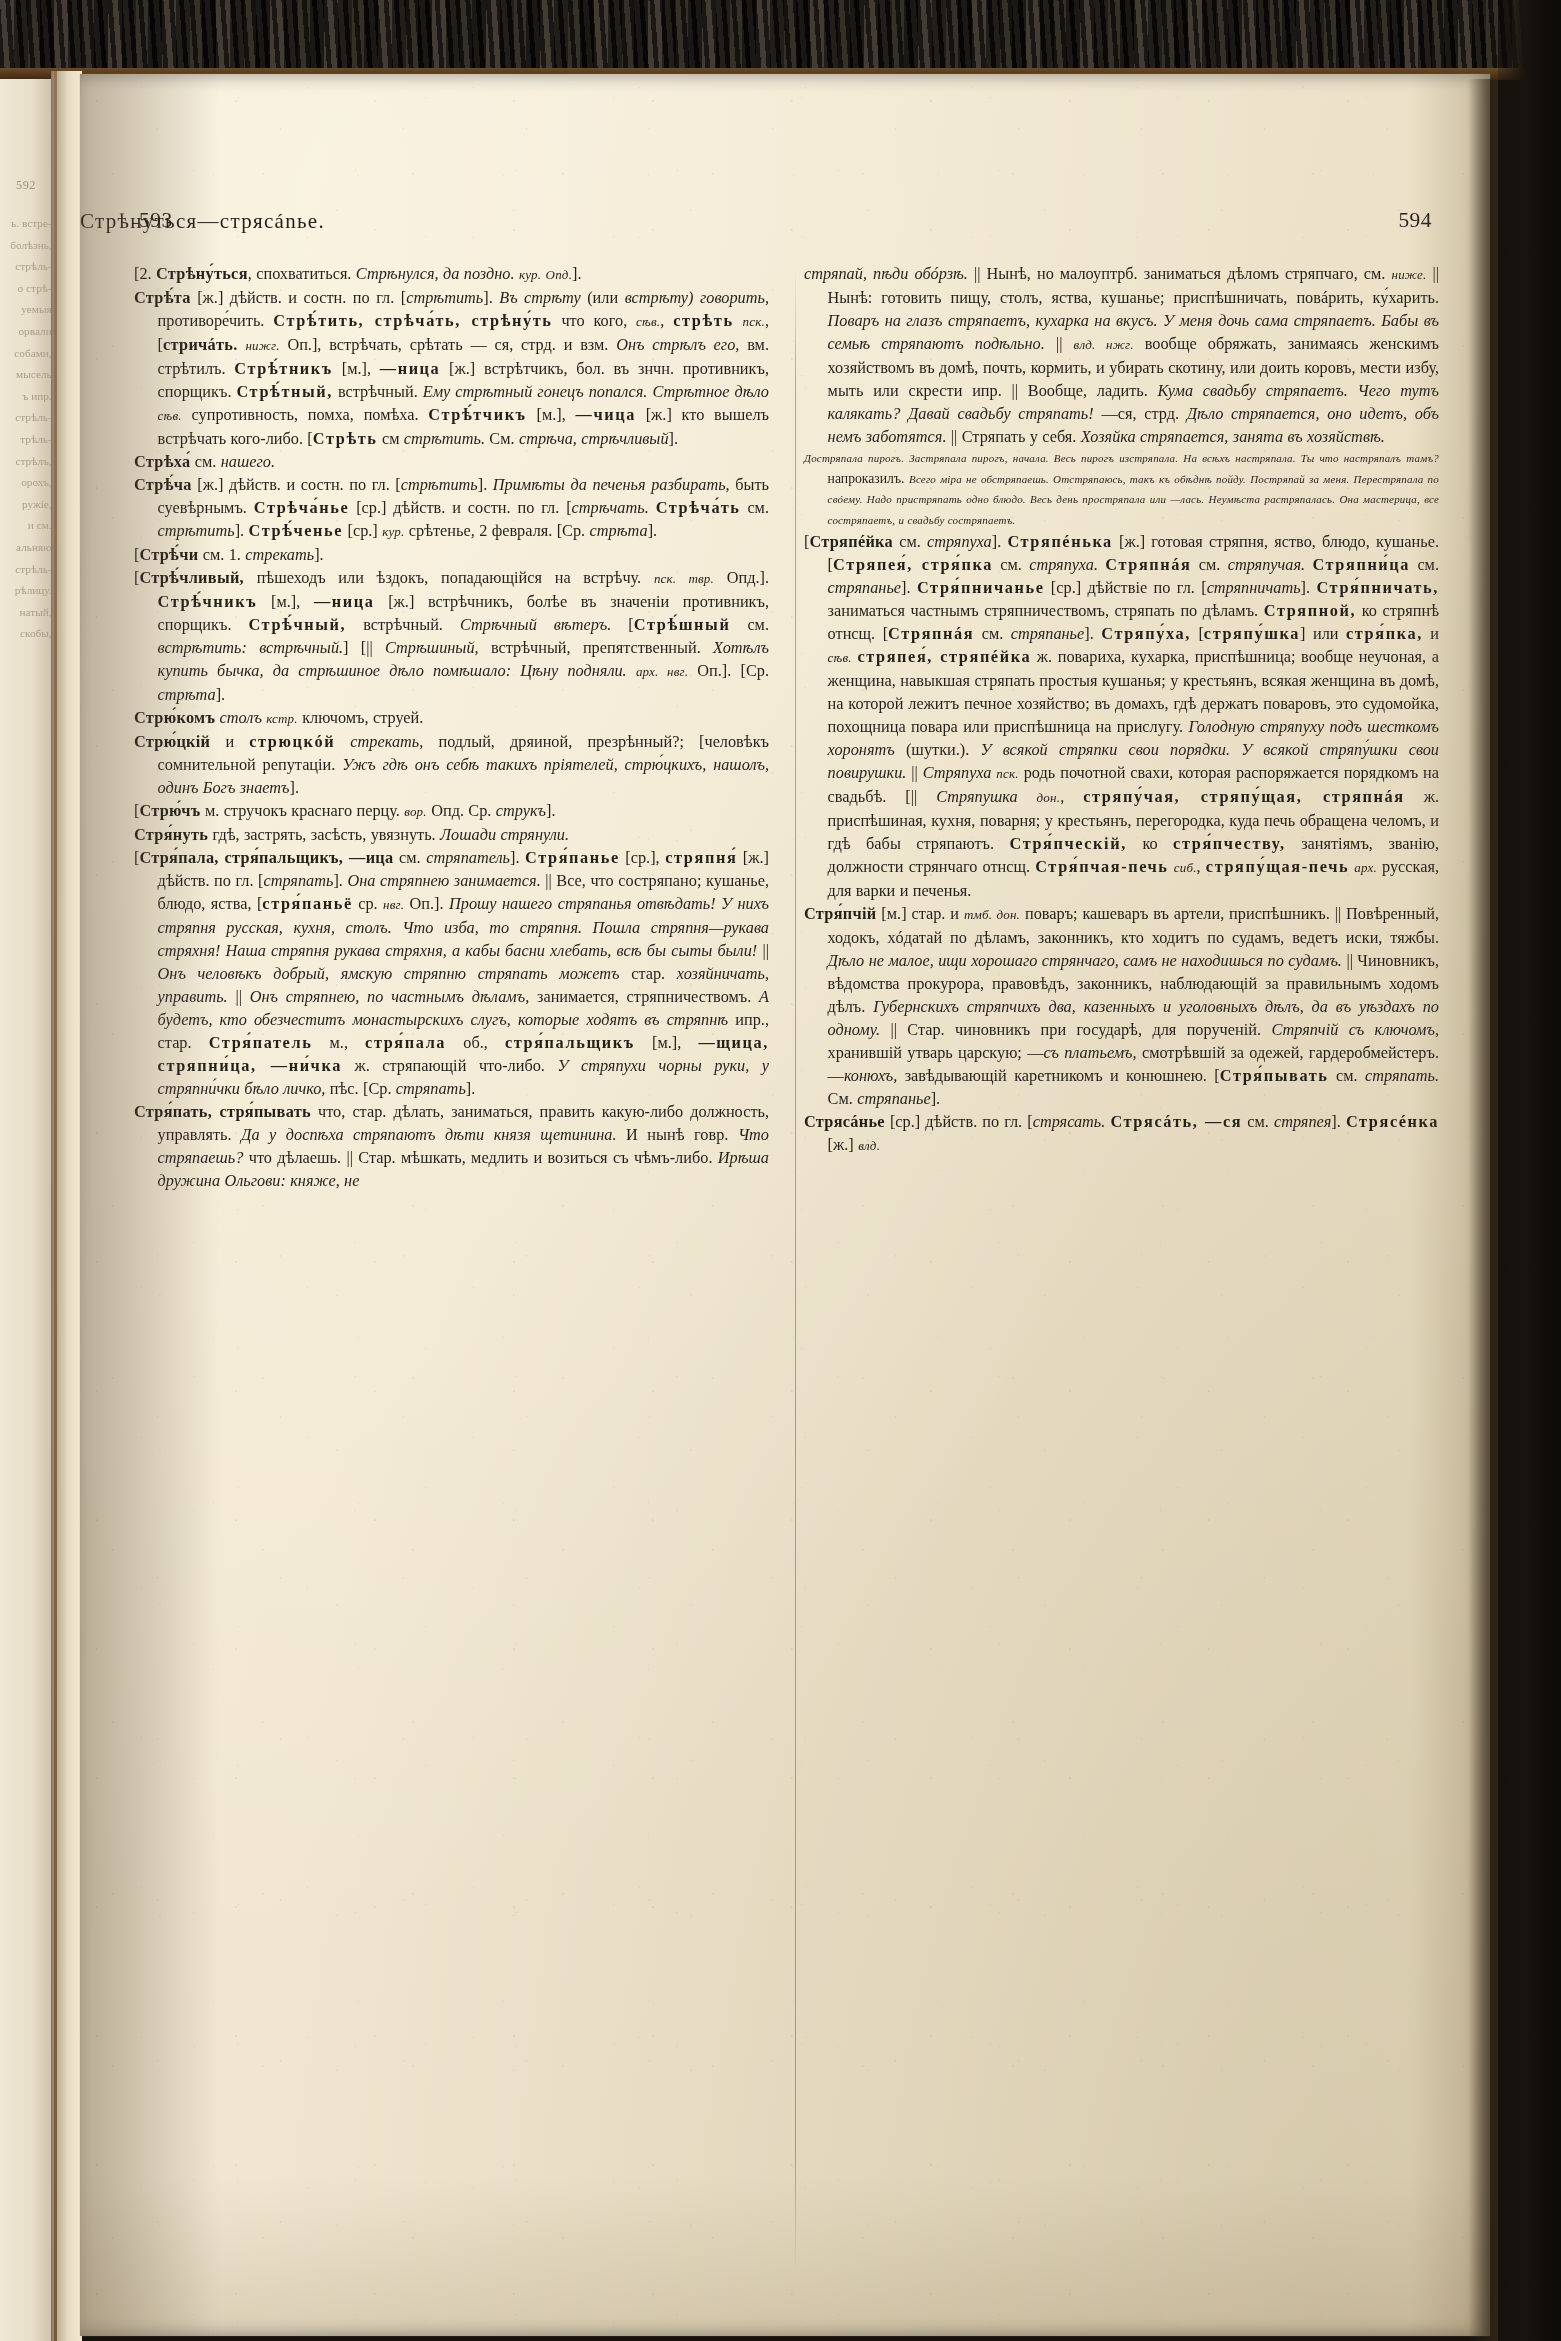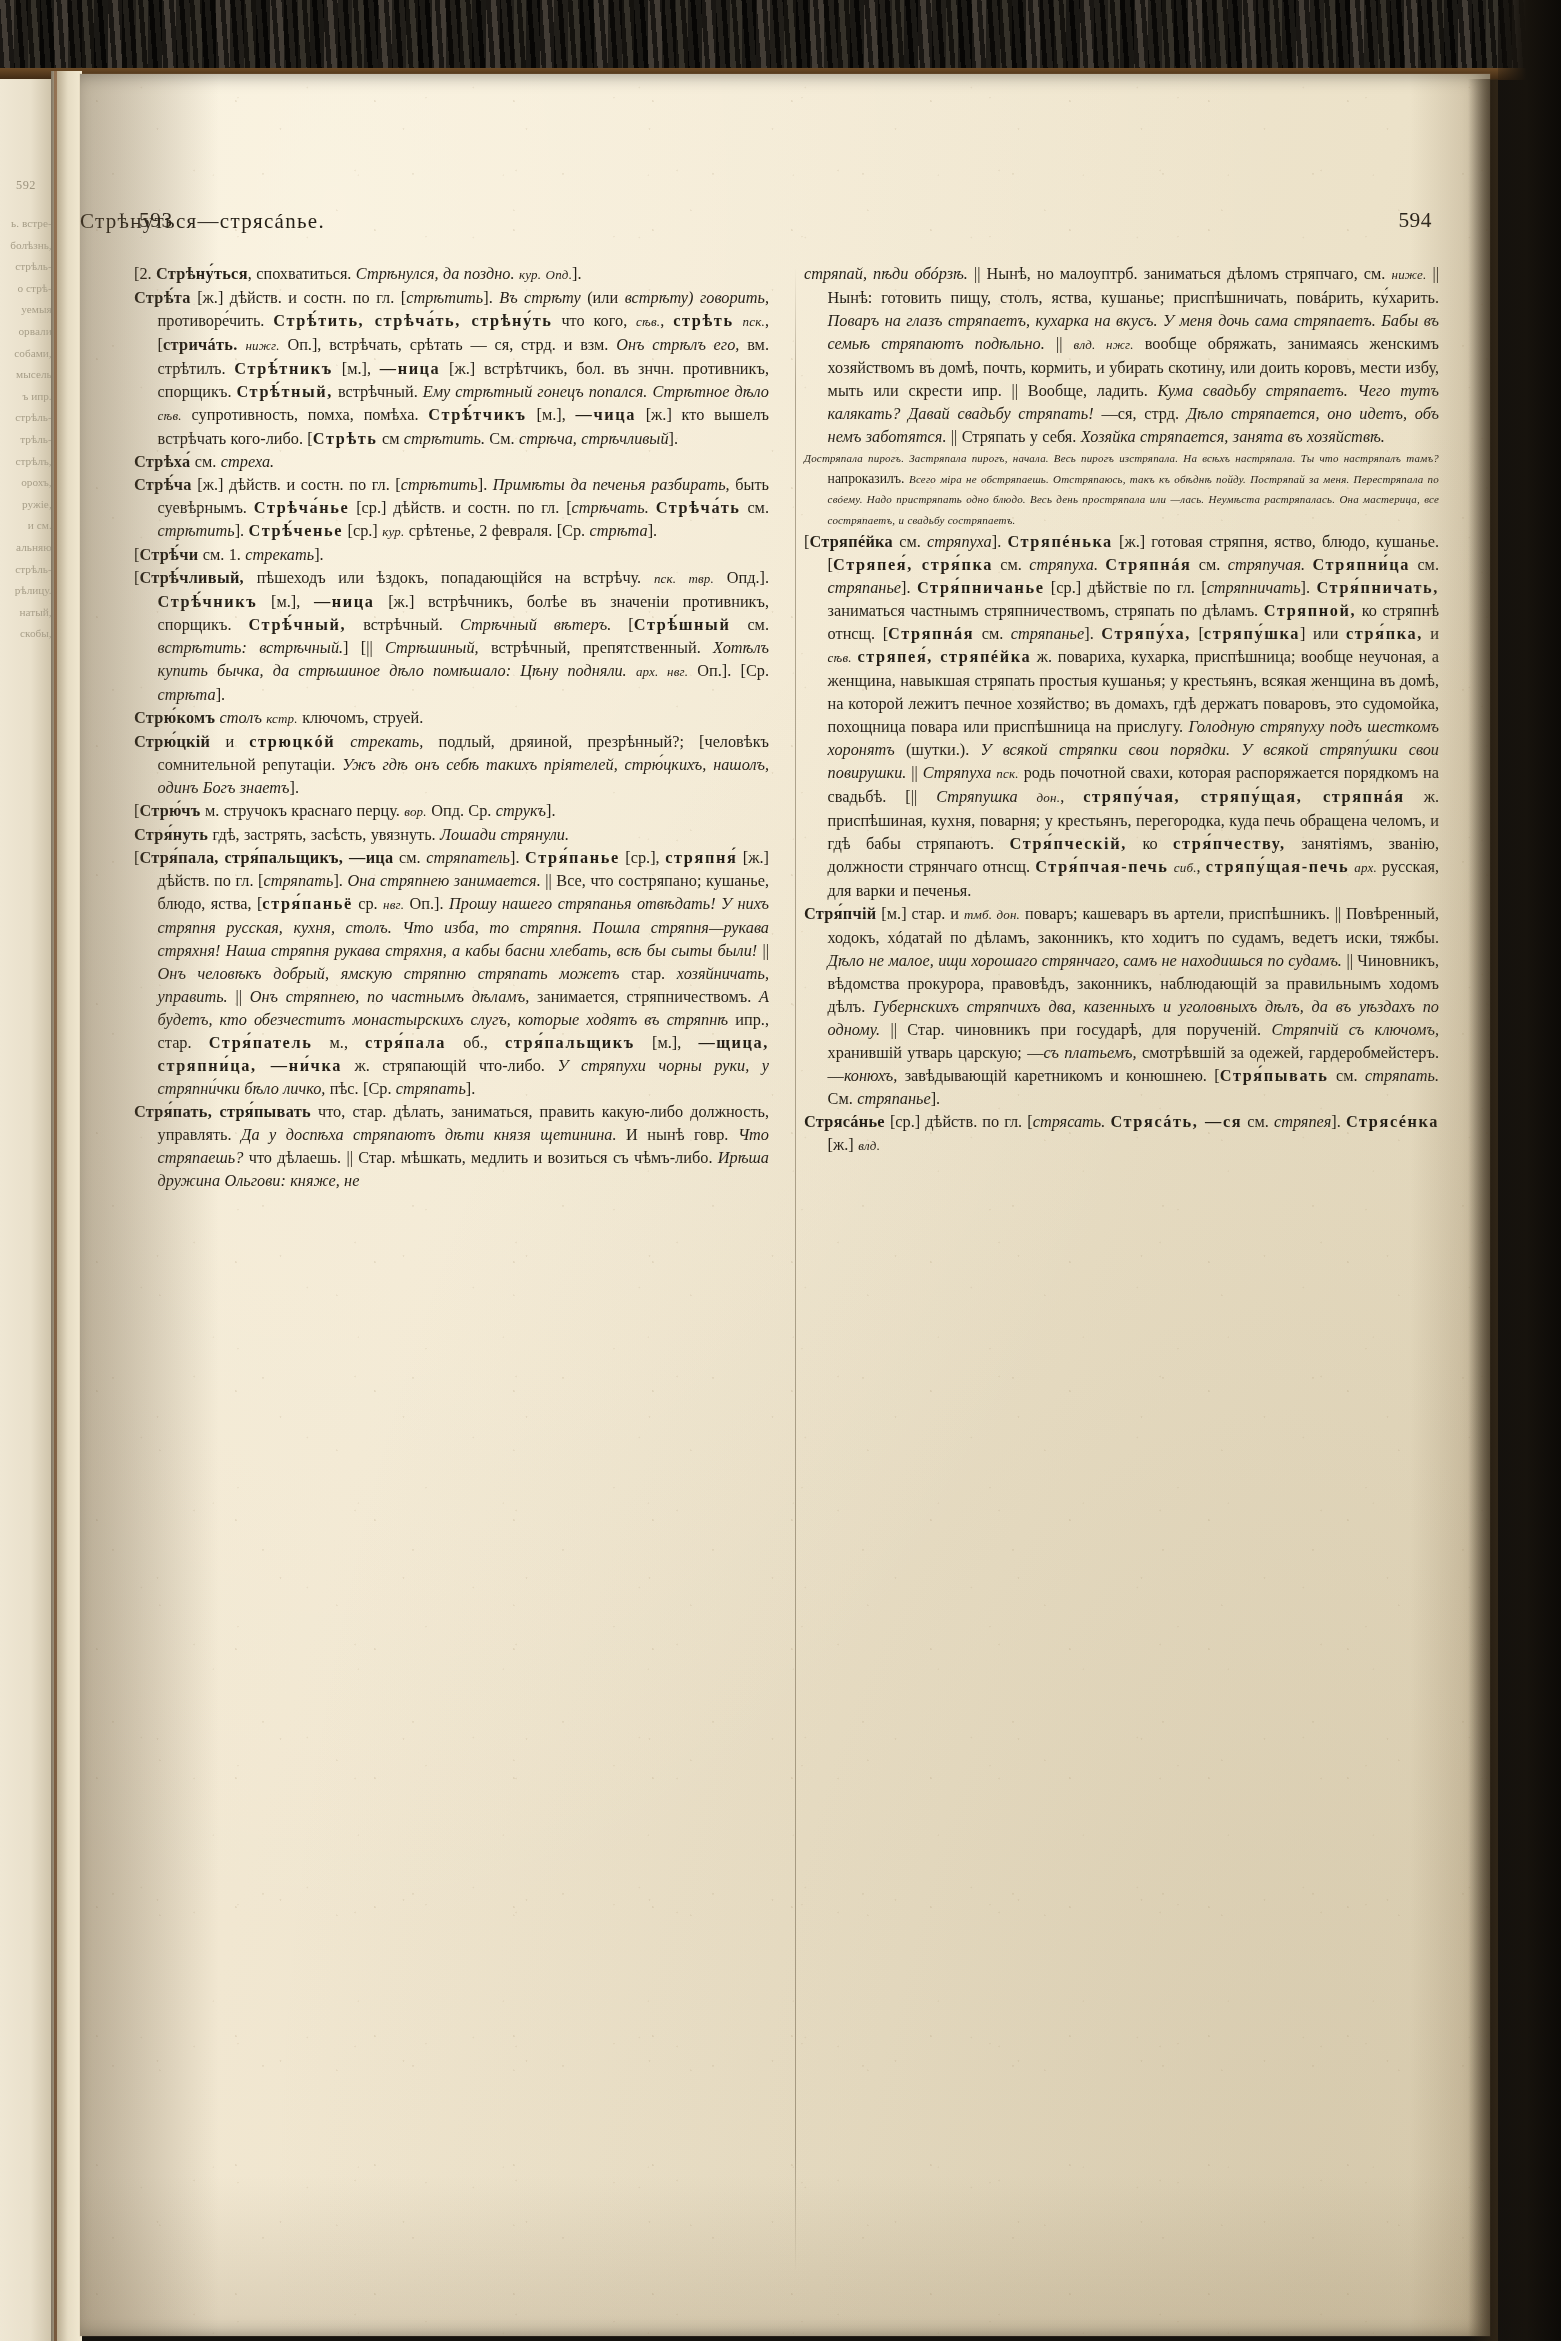--- a/index.html
+++ b/index.html
@@ -150,21 +150,21 @@
     <div id="head">
       <div class="folio l">593</div>
       <div class="rt">Стрѣнуться—стрясánье.</div>
       <div class="folio r">594</div>
     </div>
 
     <div id="cols">
       <div class="col" id="col-left">
           <p class="entry">[2. <b>Стрѣну́ться</b>, спохватиться. <i>Стрѣнулся, да поздно.</i> <span class="ab">кур.</span> <span class="ab">Опд.</span>].</p>
           <p class="entry"><b>Стрѣ́та</b> [ж.] дѣйств. и состн. по гл. [<i>стрѣтить</i>]. <i>Въ стрѣту</i> (или <i>встрѣту) говорить,</i> противоре́чить. <b class="sp">Стрѣ́тить, стрѣча́ть, стрѣну́ть</b> что кого, <span class="ab">сѣв.</span>, <b class="sp">стрѣть</b> <span class="ab">пск.</span>, [<b>стричáть.</b> <span class="ab">нижг.</span> Оп.], встрѣчать, срѣтать — ся, стрд. и взм. <i>Онъ стрѣлъ его,</i> вм. стрѣтилъ. <b class="sp">Стрѣ́тникъ</b> [м.], <b class="sp">—ница</b> [ж.] встрѣтчикъ, бол. въ знчн. противникъ, спорщикъ. <b class="sp">Стрѣ́тный,</b> встрѣчный. <i>Ему стрѣтный гонецъ попался. Стрѣтное дѣло</i> <span class="ab">сѣв.</span> супротивность, помха, помѣха. <b class="sp">Стрѣ́тчикъ</b> [м.], <b class="sp">—чица</b> [ж.] кто вышелъ встрѣчать кого-либо. [<b class="sp">Стрѣть</b> см <i>стрѣтить.</i> См. <i>стрѣча, стрѣчливый</i>].</p>
-          <p class="entry"><b>Стрѣха́</b> см. <i>стреха.</i></p>
+          <p class="entry"><b>Стрѣха́</b> см. <i>нашего.</i></p>
           <p class="entry"><b>Стрѣ́ча</b> [ж.] дѣйств. и состн. по гл. [<i>стрѣтить</i>]. <i>Примѣты да печенья разбирать,</i> быть суевѣрнымъ. <b class="sp">Стрѣча́нье</b> [ср.] дѣйств. и состн. по гл. [<i>стрѣчать.</i> <b class="sp">Стрѣча́ть</b> см. <i>стрѣтить</i>]. <b class="sp">Стрѣ́ченье</b> [ср.] <span class="ab">кур.</span> срѣтенье, 2 февраля. [Ср. <i>стрѣта</i>].</p>
           <p class="entry">[<b>Стрѣ́чи</b> см. 1. <i>стрекать</i>].</p>
           <p class="entry">[<b>Стрѣ́чливый,</b> пѣшеходъ или ѣздокъ, попадающійся на встрѣчу. <span class="ab">пск. твр.</span> Опд.]. <b class="sp">Стрѣ́чникъ</b> [м.], <b class="sp">—ница</b> [ж.] встрѣчникъ, болѣе въ значеніи противникъ, спорщикъ. <b class="sp">Стрѣ́чный,</b> встрѣчный. <i>Стрѣчный вѣтеръ.</i> [<b class="sp">Стрѣ́шный</b> см. <i>встрѣтить: встрѣчный.</i>] [|| <i>Стрѣшиный,</i> встрѣчный, препятственный. <i>Хотѣлъ купить бычка, да стрѣшиное дѣло помѣшало: Цѣну подняли.</i> <span class="ab">арх. нвг.</span> Оп.]. [Ср. <i>стрѣта</i>].</p>
           <p class="entry"><b>Стрю́комъ</b> <i>столъ</i> <span class="ab">кстр.</span> ключомъ, струей.</p>
           <p class="entry"><b>Стрю́цкій</b> и <b class="sp">стрюцкóй</b> <i>стрекать,</i> подлый, дряиной, презрѣнный?; [человѣкъ сомнительной репутаціи. <i>Ужъ гдѣ онъ себѣ такихъ прiятелей, стрю́цкихъ, нашолъ, одинъ Богъ знаетъ</i>].</p>
           <p class="entry">[<b>Стрю́чъ</b> м. стручокъ краснаго перцу. <span class="ab">вор.</span> Опд. Ср. <i>струкъ</i>].</p>
           <p class="entry"><b>Стря́нуть</b> гдѣ, застрять, засѣсть, увязнуть. <i>Лошади стрянули.</i></p>
           <p class="entry">[<b>Стря́пала, стря́пальщикъ, —ица</b> см. <i>стряпатель</i>]. <b class="sp">Стря́панье</b> [ср.], <b class="sp">стряпня́</b> [ж.] дѣйств. по гл. [<i>стряпать</i>]. <i>Она стряпнею занимается.</i> || Все, что состряпано; кушанье, блюдо, яства, [<b class="sp">стря́паньё</b> ср. <span class="ab">нвг.</span> Оп.]. <i>Прошу нашего стряпанья отвѣдать! У нихъ стряпня русская, кухня, столъ. Что изба, то стряпня. Пошла стряпня—рукава стряхня! Наша стряпня рукава стряхня, а кабы басни хлебать, всѣ бы сыты были!</i> || <i>Онъ человѣкъ добрый, ямскую стряпню стряпать можетъ</i> стар. <i>хозяйничать, управить.</i> || <i>Онъ стряпнею, по частнымъ дѣламъ,</i> занимается, стряпничествомъ. <i>А будетъ, кто обезчеститъ монастырскихъ слугъ, которые ходятъ въ стряпнѣ</i> ипр., стар. <b class="sp">Стря́патель</b> м., <b class="sp">стря́пала</b> об., <b class="sp">стря́пальщикъ</b> [м.], <b class="sp">—щица, стряпни́ца, —ни́чка</b> ж. стряпающій что-либо. <i>У стряпухи чорны руки, у стряпни́чки бѣло личко,</i> пѣс. [Ср. <i>стряпать</i>].</p>
           <p class="entry"><b>Стря́пать, стря́пывать</b> что, стар. дѣлать, заниматься, править какую-либо должность, управлять. <i>Да у доспѣха стряпаютъ дѣти князя щетинина.</i> И нынѣ говр. <i>Что стряпаешь?</i> что дѣлаешь. || Стар. мѣшкать, медлить и возиться съ чѣмъ-либо. <i>Ирѣша дружина Ольгови: княже, не</i></p>
         </div>

